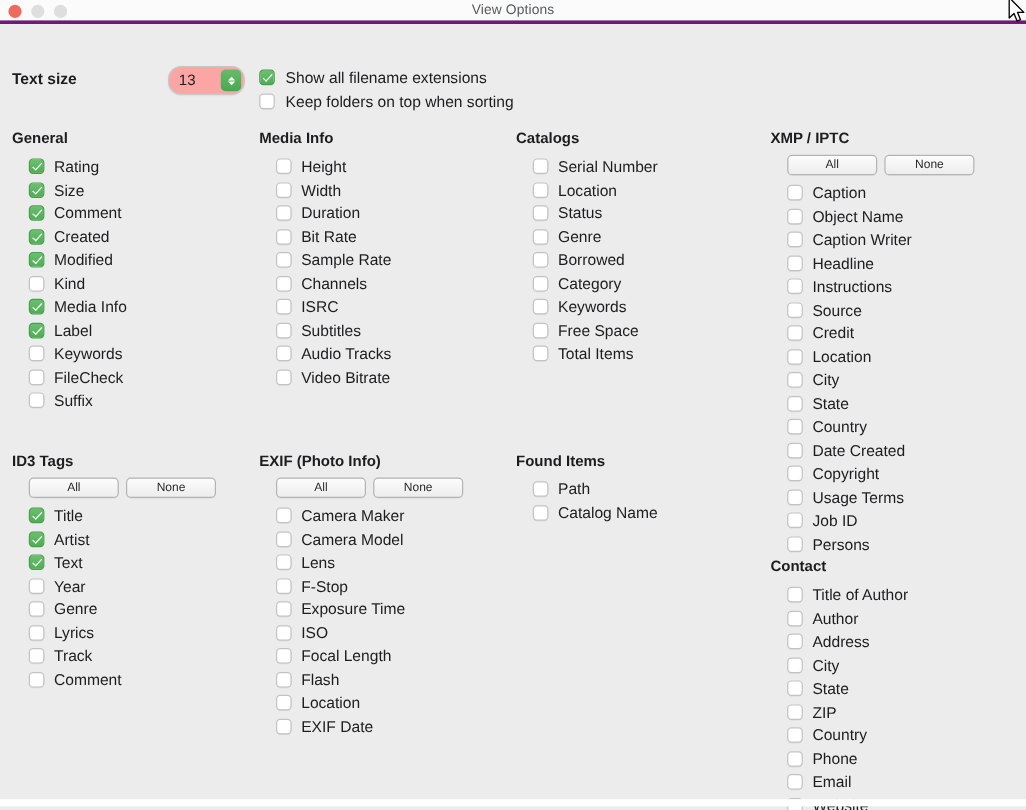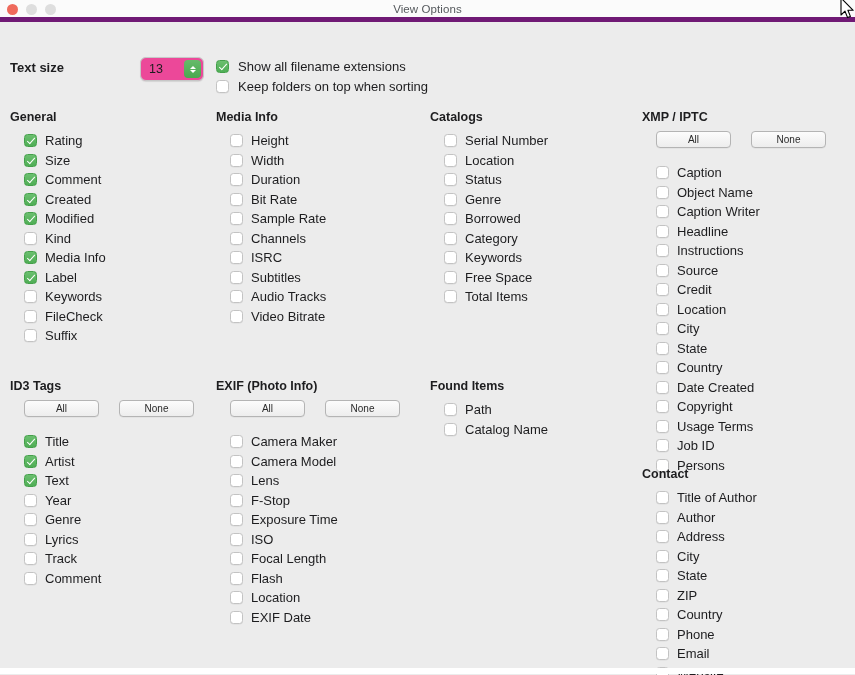--- a/index.html
+++ b/index.html
@@ -16,21 +16,21 @@
     position: relative;
     width: 855px; height: 675px;
     background: #ececec;
     overflow: hidden;
   }
   
   .titlebar {
     position: relative;
     height: 17px;
     background: #fbfbfb;
-    border-bottom: 5px solid #701a75;
+    border-bottom: 3px solid #701a75;
     display: flex;
     align-items: center;
   }
   .traffic {
     position: absolute;
     left: 7px; top: 4px;
     display: flex; gap: 8px;
   }
   .light {
     width: 11px; height: 11px;
@@ -68,23 +68,23 @@
     position: absolute;
     left: 10px; top: 38px;
     font-size: 13px;
     font-weight: bold;
     color: #1d1d1f;
   }
   .stepper-wrap {
     position: absolute;
     left: 140px; top: 35px;
     width: 62px; height: 22px;
-    background: #ec4899;
+    background: #fca5a5;
     border: 1px solid #c7c7c7;
-    border-radius: 6px;
+    border-radius: 11px;
     box-shadow: 0 0.5px 1px rgba(0,0,0,.10);
     display: flex;
     align-items: center;
   }
   .stepper-value {
     flex: 1;
     padding-left: 8px;
     font-size: 12.5px;
     color: #1d1d1f;
   }
@@ -154,23 +154,23 @@
   .col { position: absolute; }
   .heading {
     font-size: 12.5px;
     font-weight: bold;
     color: #1d1d1f;
     margin-bottom: 7px;
   }
   .list { margin-left: 14px; }
   .btnrow {
     display: flex;
-    gap: 20px;
+    gap: 6px;
     margin-left: 14px;
-    margin-bottom: 15px;
+    margin-bottom: 5px;
     border-radius: 7px;
   }
   .minibtn {
     width: 73px; height: 15px;
     border: 1px solid #b4b4b4;
     border-radius: 4px;
     background: linear-gradient(#fcfcfc, #ededed);
     font-size: 10px;
     color: #2a2a2a;
     display: flex;

